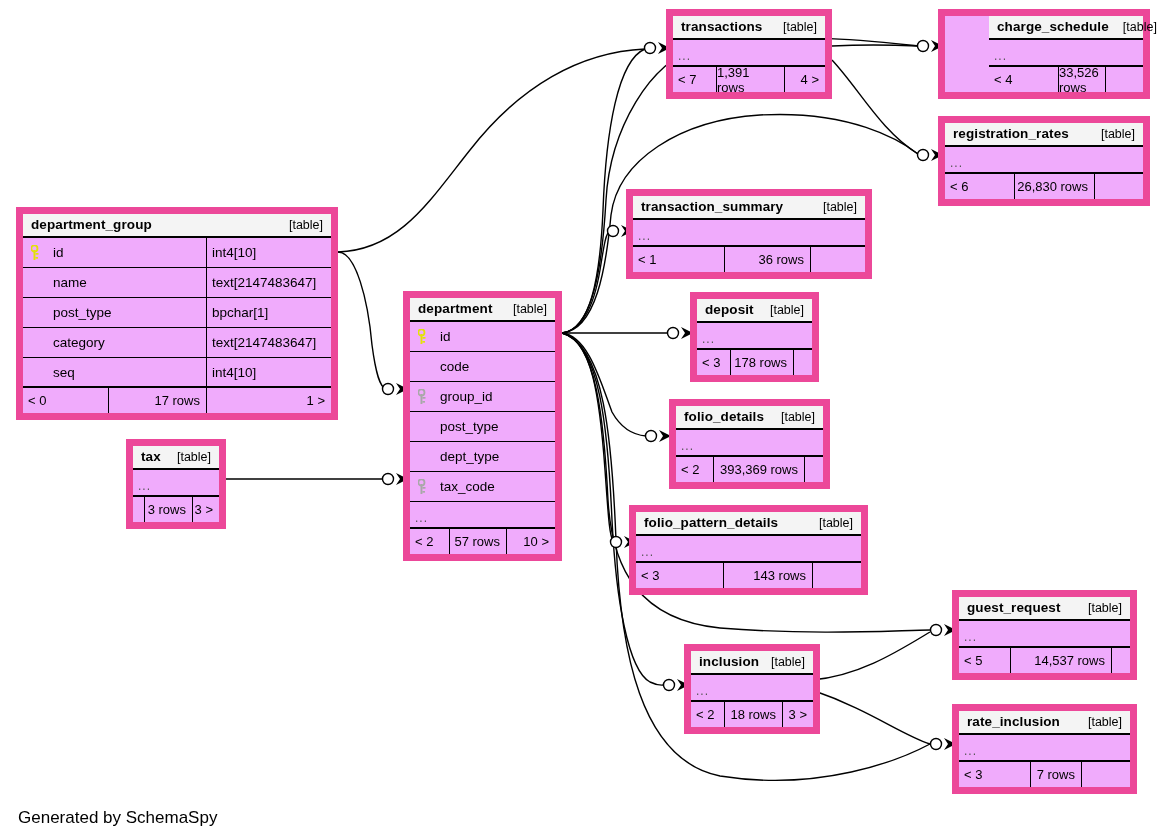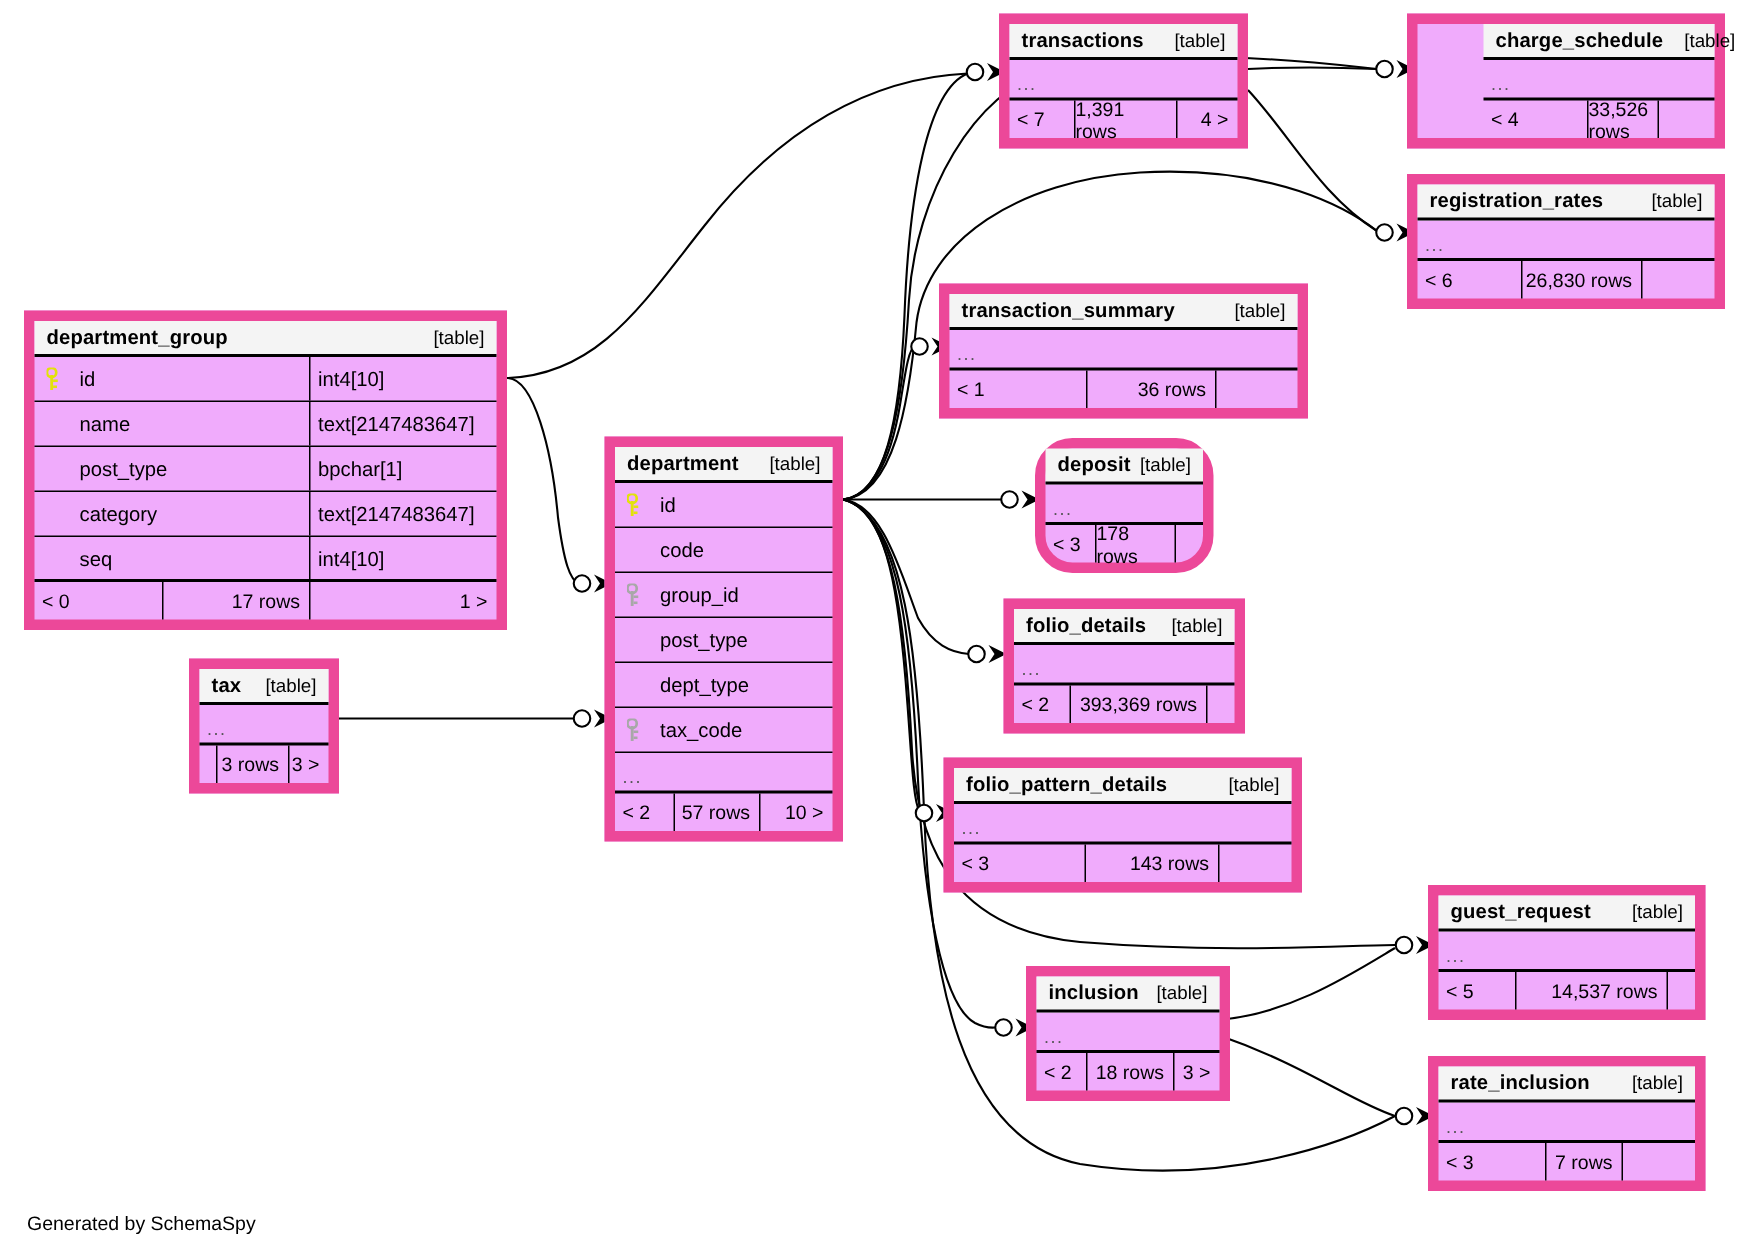--- a/index.html
+++ b/index.html
@@ -165,21 +165,21 @@
     box-sizing: border-box;
     padding-right: 6px;
   }
   .sep-last {
     border-bottom: 2px solid #000000;
   }
   #credit {
     position: absolute;
     left: 18px;
     top: 808px;
-    font-size: 13px;
+    font-size: 17px;
     color: #000000;
     white-space: nowrap;
   }
 </style>
 </head>
 <body>
 
 <div id="canvas">
 
   <svg id="edges" viewBox="0 0 1168 836">
@@ -441,21 +441,21 @@
       <span class="tbl-tag">[table]</span>
     </div>
     <div class="ellipsis-row lastrow">...</div>
     <div class="foot" style="border-top:none;">
       <span class="foot-l" style="width:92px;flex:0 0 92px;">&lt; 1</span>
       <span class="foot-c">36 rows</span>
       <span class="foot-r" style="width:54px;flex:0 0 54px;"></span>
     </div>
   </div>
 
-  <div class="tbl" style="left:690px; top:292px; width:119px;border-radius:25px;">
+  <div class="tbl" style="left:690px; top:292px; width:129px;">
     <div class="tbl-head">
       <span class="tbl-name">deposit</span>
       <span class="tbl-tag" style="padding-left:6px;">[table]</span>
     </div>
     <div class="ellipsis-row lastrow">...</div>
     <div class="foot" style="border-top:none;">
       <span class="foot-l" style="width:34px;flex:0 0 34px;">&lt; 3</span>
       <span class="foot-c">178 rows</span>
       <span class="foot-r" style="width:18px;flex:0 0 18px;"></span>
     </div>

